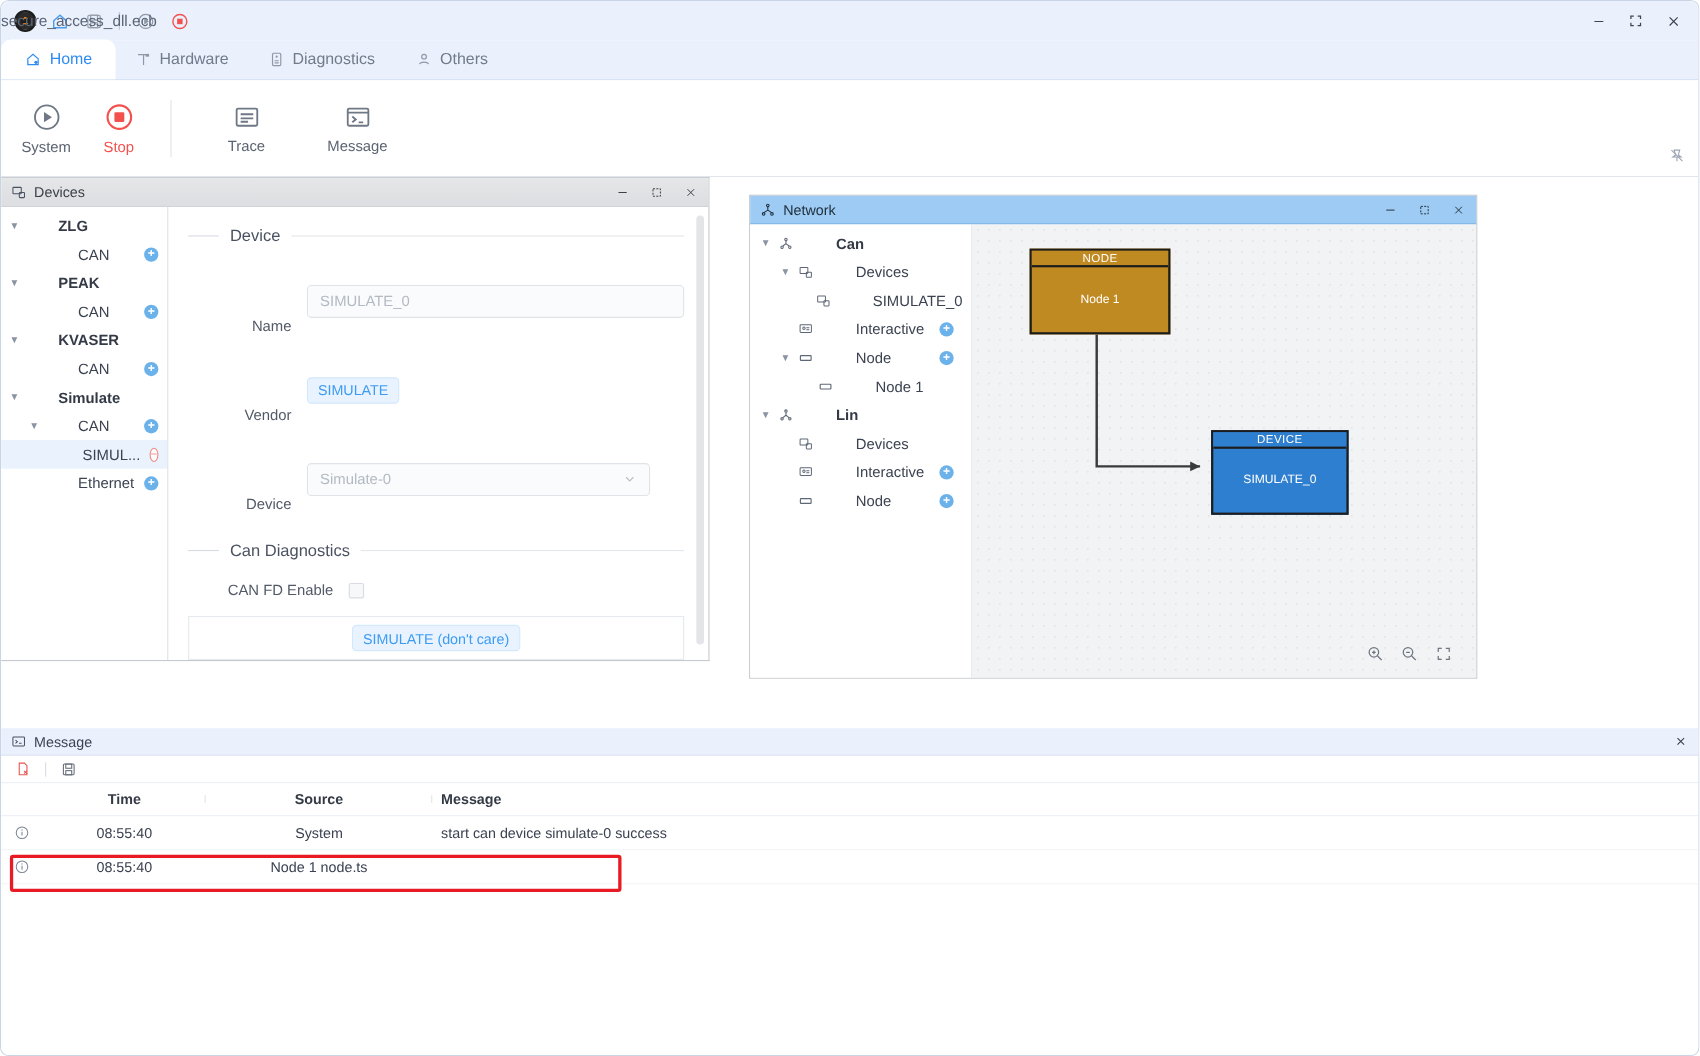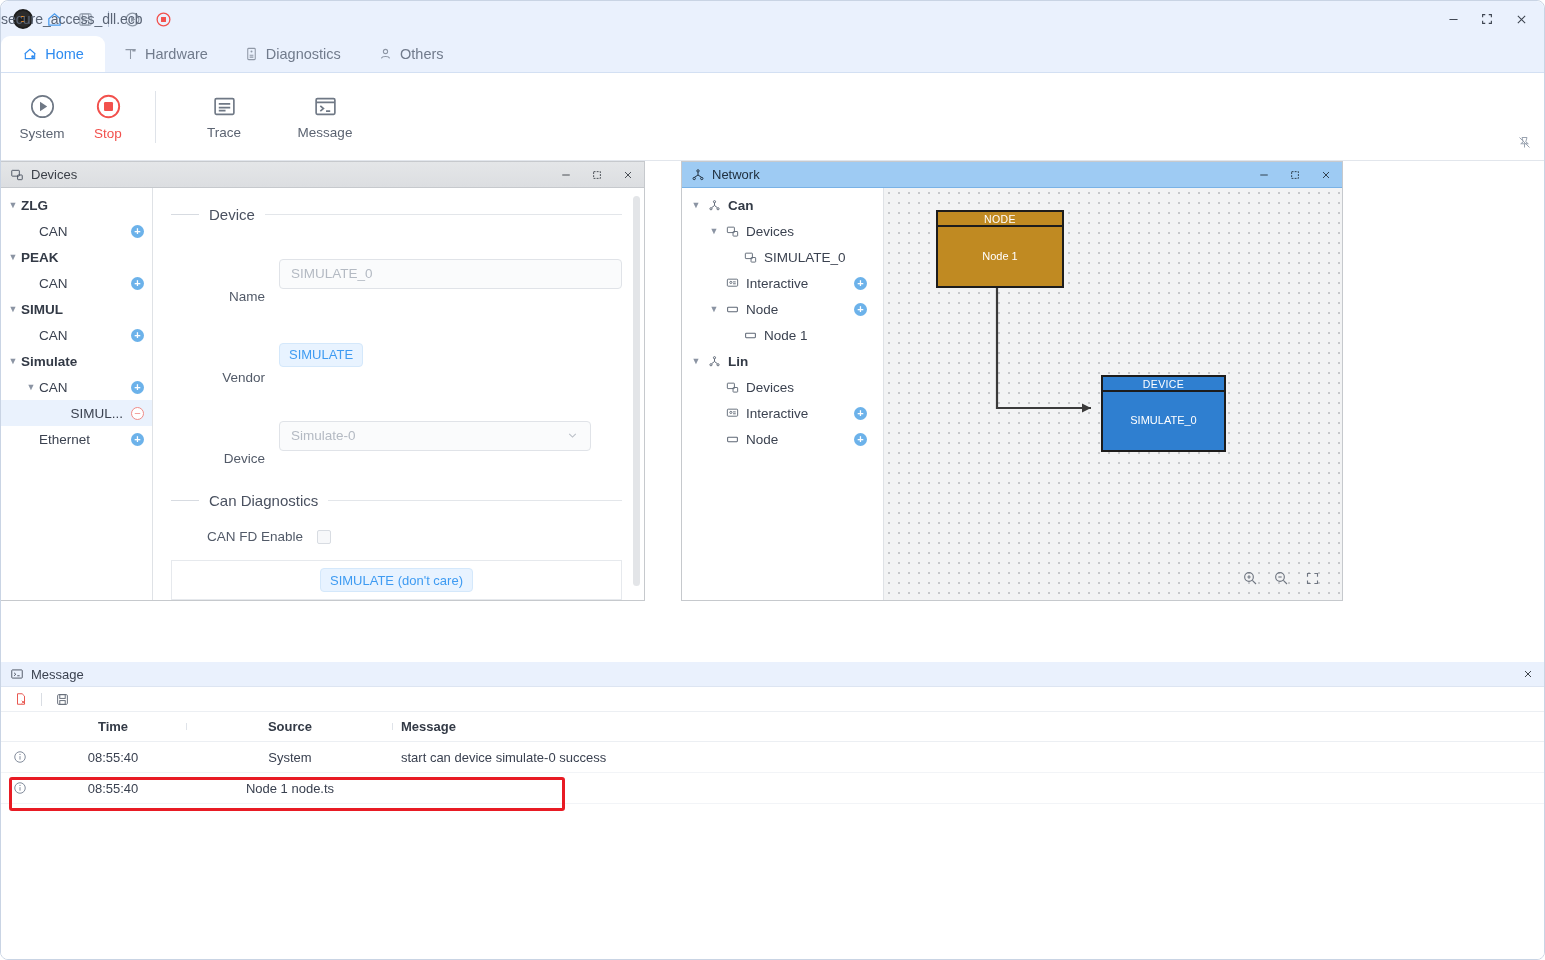--- a/index.html
+++ b/index.html
@@ -125,21 +125,21 @@
     width: 152px; border-right: 1px solid #dfe2e6;
     font-size: 13.5px; color: #3b4250; padding-top: 4px;
     overflow: hidden;
   }
   .tr-row {
     height: 26px; display: flex; align-items: center;
     position: relative; padding-right: 8px;
   }
   .tr-row.sel { background: #eaf2fd; }
   .tr-row .caret { width: 16px; display: flex; align-items: center; justify-content: center; color: #8b94a3; font-size: 9px;}
-  .tr-row .lbl { flex: 1; }
+  .tr-row .lbl { flex: 1; margin-left: 32px; }
   .tr-row.root .lbl { font-weight: bold; color: #333a46; }
   .plusbtn {
     width: 13px; height: 13px; border-radius: 50%;
     background: #6cb2ea; color: #fff; font-size: 11px; line-height: 12px;
     text-align: center; font-weight: bold;
   }
   .minusbtn {
     width: 13px; height: 13px; border-radius: 50%;
     border: 1px solid #ef8b87; color: #ef8b87; font-size: 11px; line-height: 11px;
     text-align: center; background: #fff;
@@ -178,21 +178,21 @@
     margin-top: 18px; height: 28px; width: 92px; border-radius: 4px;
     background: #fdf3e6; color: #f0c188; border: 1px solid #fae7cd;
     font-size: 13px; display: flex; align-items: center; justify-content: center;
   }
   .vscroll {
     position: absolute; right: 4px; top: 8px; width: 7px; height: 390px;
     background: #e3e5e8; border-radius: 4px;
   }
 
   
-  #network-panel { left: 680px; top: 0; width: 662px; height: 440px; }
+  #network-panel { left: 680px; top: 16px; width: 662px; height: 440px; }
   .net-body { display: flex; height: calc(100% - 26px); }
   .net-tree { width: 202px; border-right: 1px solid #dfe2e6; font-size: 13.5px; color: #3b4250; padding-top: 4px; background:#fff;}
   .net-tree .tr-row { height: 26px; }
   .net-tree .ico { width: 20px; display: flex; align-items: center; justify-content: center; color: #5e6775; }
   .canvas {
     flex: 1; position: relative;
     background-color: #f2f3f4;
     background-image: radial-gradient(#c6c8cb 0.8px, transparent 0.9px);
     background-size: 10px 10px;
     overflow: hidden;
@@ -408,21 +408,21 @@
               <span class="caret">▼</span>
               <span class="lbl">PEAK</span>
             </div>
             <div class="tr-row" style="padding-left: 22px;">
               <span class="caret"></span>
               <span class="lbl">CAN</span>
               <span class="plusbtn">+</span>
             </div>
             <div class="tr-row root" style="padding-left: 4px;">
               <span class="caret">▼</span>
-              <span class="lbl">SIMUL</span>
+              <span class="lbl">KVASER</span>
             </div>
             <div class="tr-row" style="padding-left: 22px;">
               <span class="caret"></span>
               <span class="lbl">CAN</span>
               <span class="plusbtn">+</span>
             </div>
             <div class="tr-row root" style="padding-left: 4px;">
               <span class="caret">▼</span>
               <span class="lbl">Simulate</span>
             </div>

